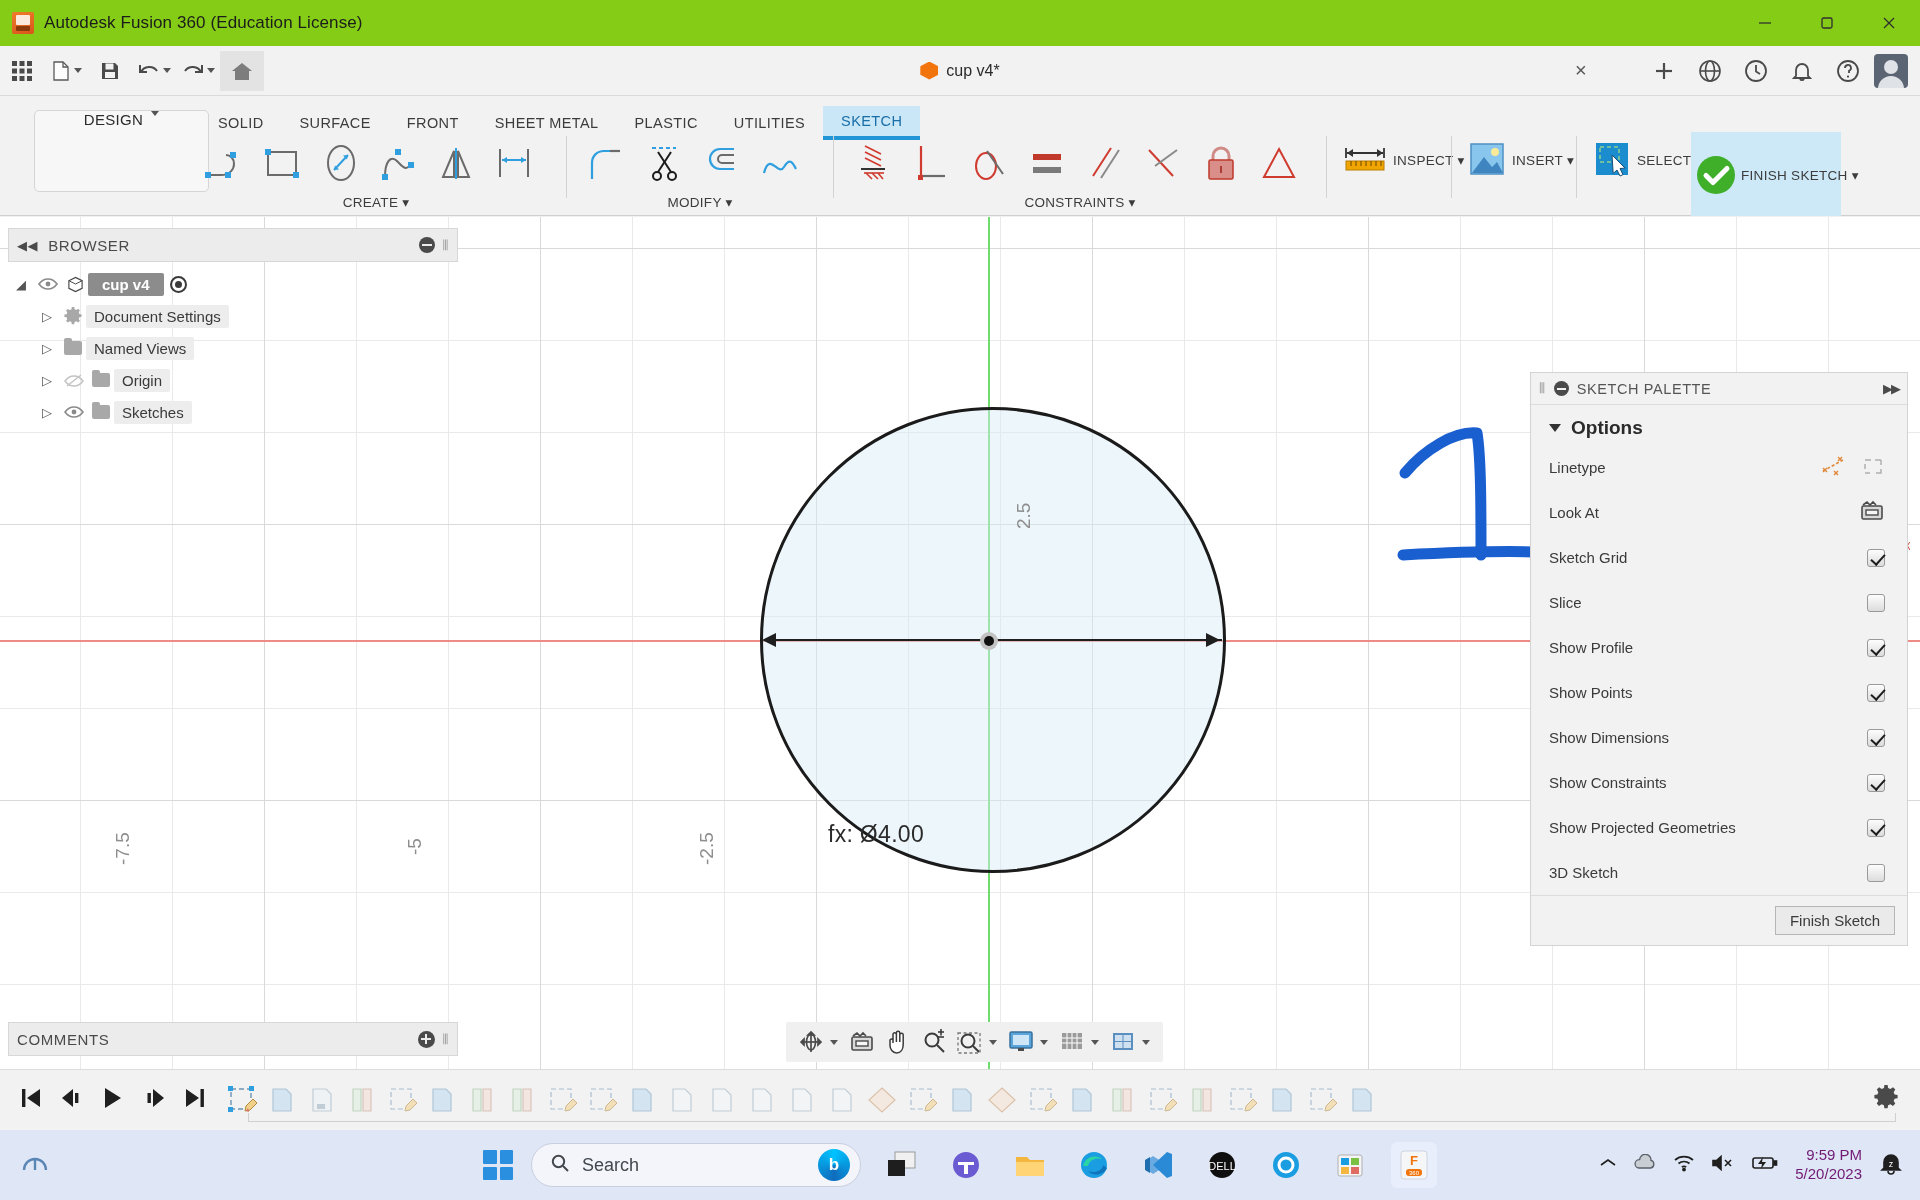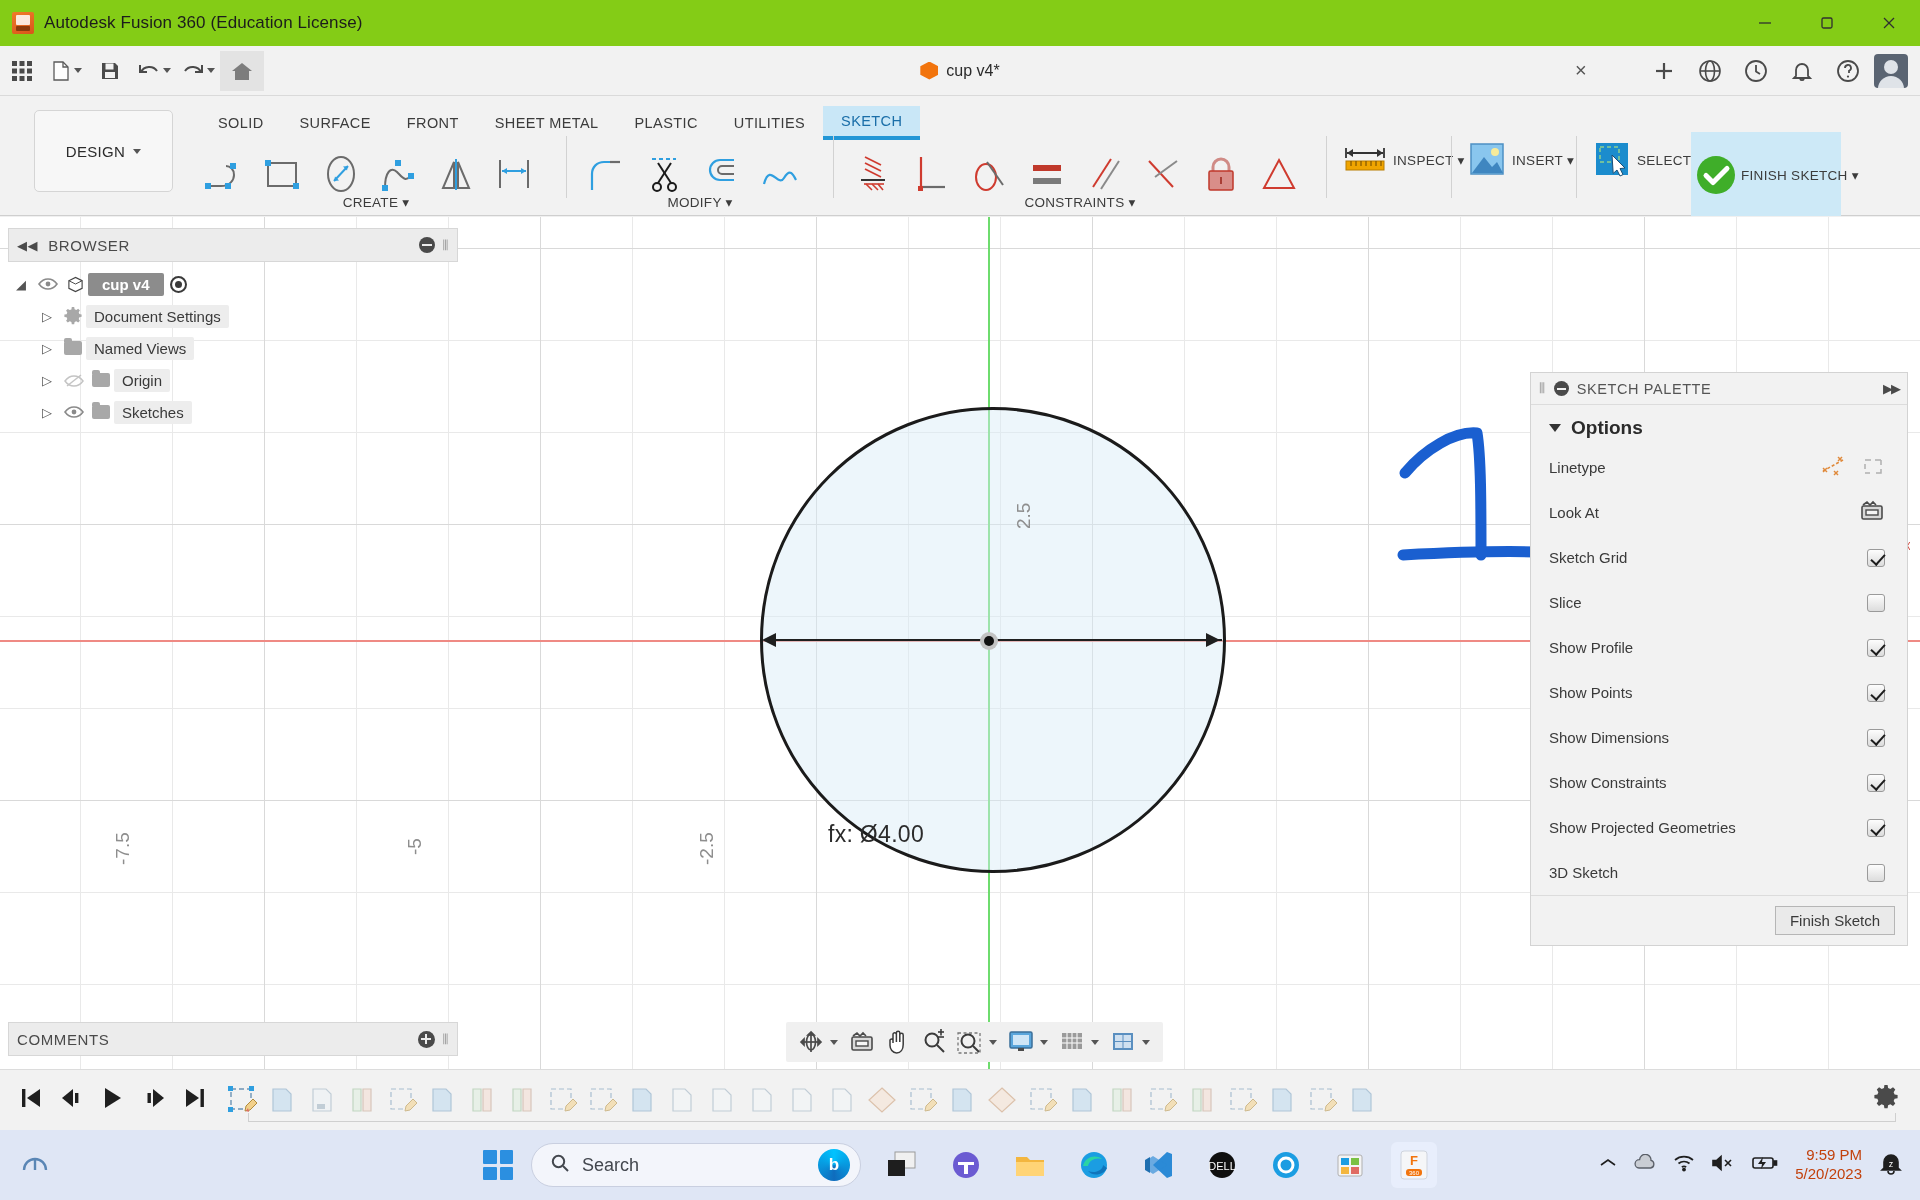--- a/index.html
+++ b/index.html
@@ -70,33 +70,33 @@
   }
   .avatar::before{content:"";position:absolute;left:10px;top:6px;width:14px;height:14px;border-radius:50%;background:#dfe3e8;}
   .avatar::after{content:"";position:absolute;left:4px;top:22px;width:26px;height:16px;border-radius:13px 13px 0 0;background:#dfe3e8;}
 
   
   .ribbon {
     position:absolute; top:96px; left:0; width:1920px; height:120px;
     background:#f2f2f2; border-bottom:1px solid #cfcfcf;
   }
   .design-btn {
-    position:absolute; left:34px; top:14px; width:139px; height:82px;
+    position:absolute; left:34px; top:14px; width:175px; height:82px;
     border:1px solid #d5d5d5; border-radius:5px; background:#f7f7f7;
-    display:flex; align-items:center; justify-content:center; gap:6px;
+    display:flex; align-items:flex-start; justify-content:center; gap:6px;
     font-size:15px; color:#2b2b2b; letter-spacing:.3px;
   }
   .wstabs { position:absolute; left:200px; top:10px; display:flex; }
   .wstab {
     height:34px; padding:0 18px; display:flex; align-items:center;
     font-size:14.5px; color:#3c3c3c; letter-spacing:.4px;
   }
   .wstab.active { background:#c9e7f7; color:#1a6ea8; border-bottom:4px solid #2196d6; }
   .tools { position:absolute; top:36px; left:196px; right:0; height:84px; display:flex; align-items:flex-start; }
-  .tgroup { display:flex; align-items:center; position:relative; height:84px;}
+  .tgroup { display:flex; align-items:flex-start; position:relative; height:84px;}
   .sep { width:1px; height:62px; background:#d2d2d2; margin:4px 10px 0 10px; }
   .tool {
     width:58px; height:62px; display:flex; align-items:center; justify-content:center;
     cursor:pointer;
   }
   .glabel {
     position:absolute; bottom:6px; left:0; right:0; text-align:center;
     font-size:13.5px; color:#3c3c3c; letter-spacing:.3px; white-space:nowrap;
   }
   .big-tool { display:flex; flex-direction:row; align-items:center; width:104px; padding-top:2px;}
@@ -276,21 +276,21 @@
     width:330px;height:44px;border-radius:22px;background:#f3f5fb;border:1px solid #c9cfe0;
     display:flex;align-items:center;padding:0 10px 0 18px;gap:12px;
   }
   .searchbox .sp{font-size:18px;color:#43474e;}
   .bing{
     margin-left:auto;width:32px;height:32px;border-radius:50%;
     background:conic-gradient(#00c3ff,#0f6cbd,#00c3ff);
     display:flex;align-items:center;justify-content:center;color:#fff;font-weight:bold;font-size:17px;
   }
   .tbapp{width:46px;height:46px;display:flex;align-items:center;justify-content:center;border-radius:6px;position:relative;}
-  .tb-right{position:absolute;right:16px;display:flex;align-items:center;gap:16px;color:#c2410c;}
+  .tb-right{position:absolute;right:16px;display:flex;align-items:center;gap:16px;color:#701a75;}
   .clock{font-size:15px;line-height:1.25;text-align:right;}
 </style>
 </head>
 <body>
 
 <div class="app">
 
   <div class="titlebar">
     <div class="tb-icon"></div>
     <div class="tb-title">Autodesk Fusion 360 (Education License)</div>

